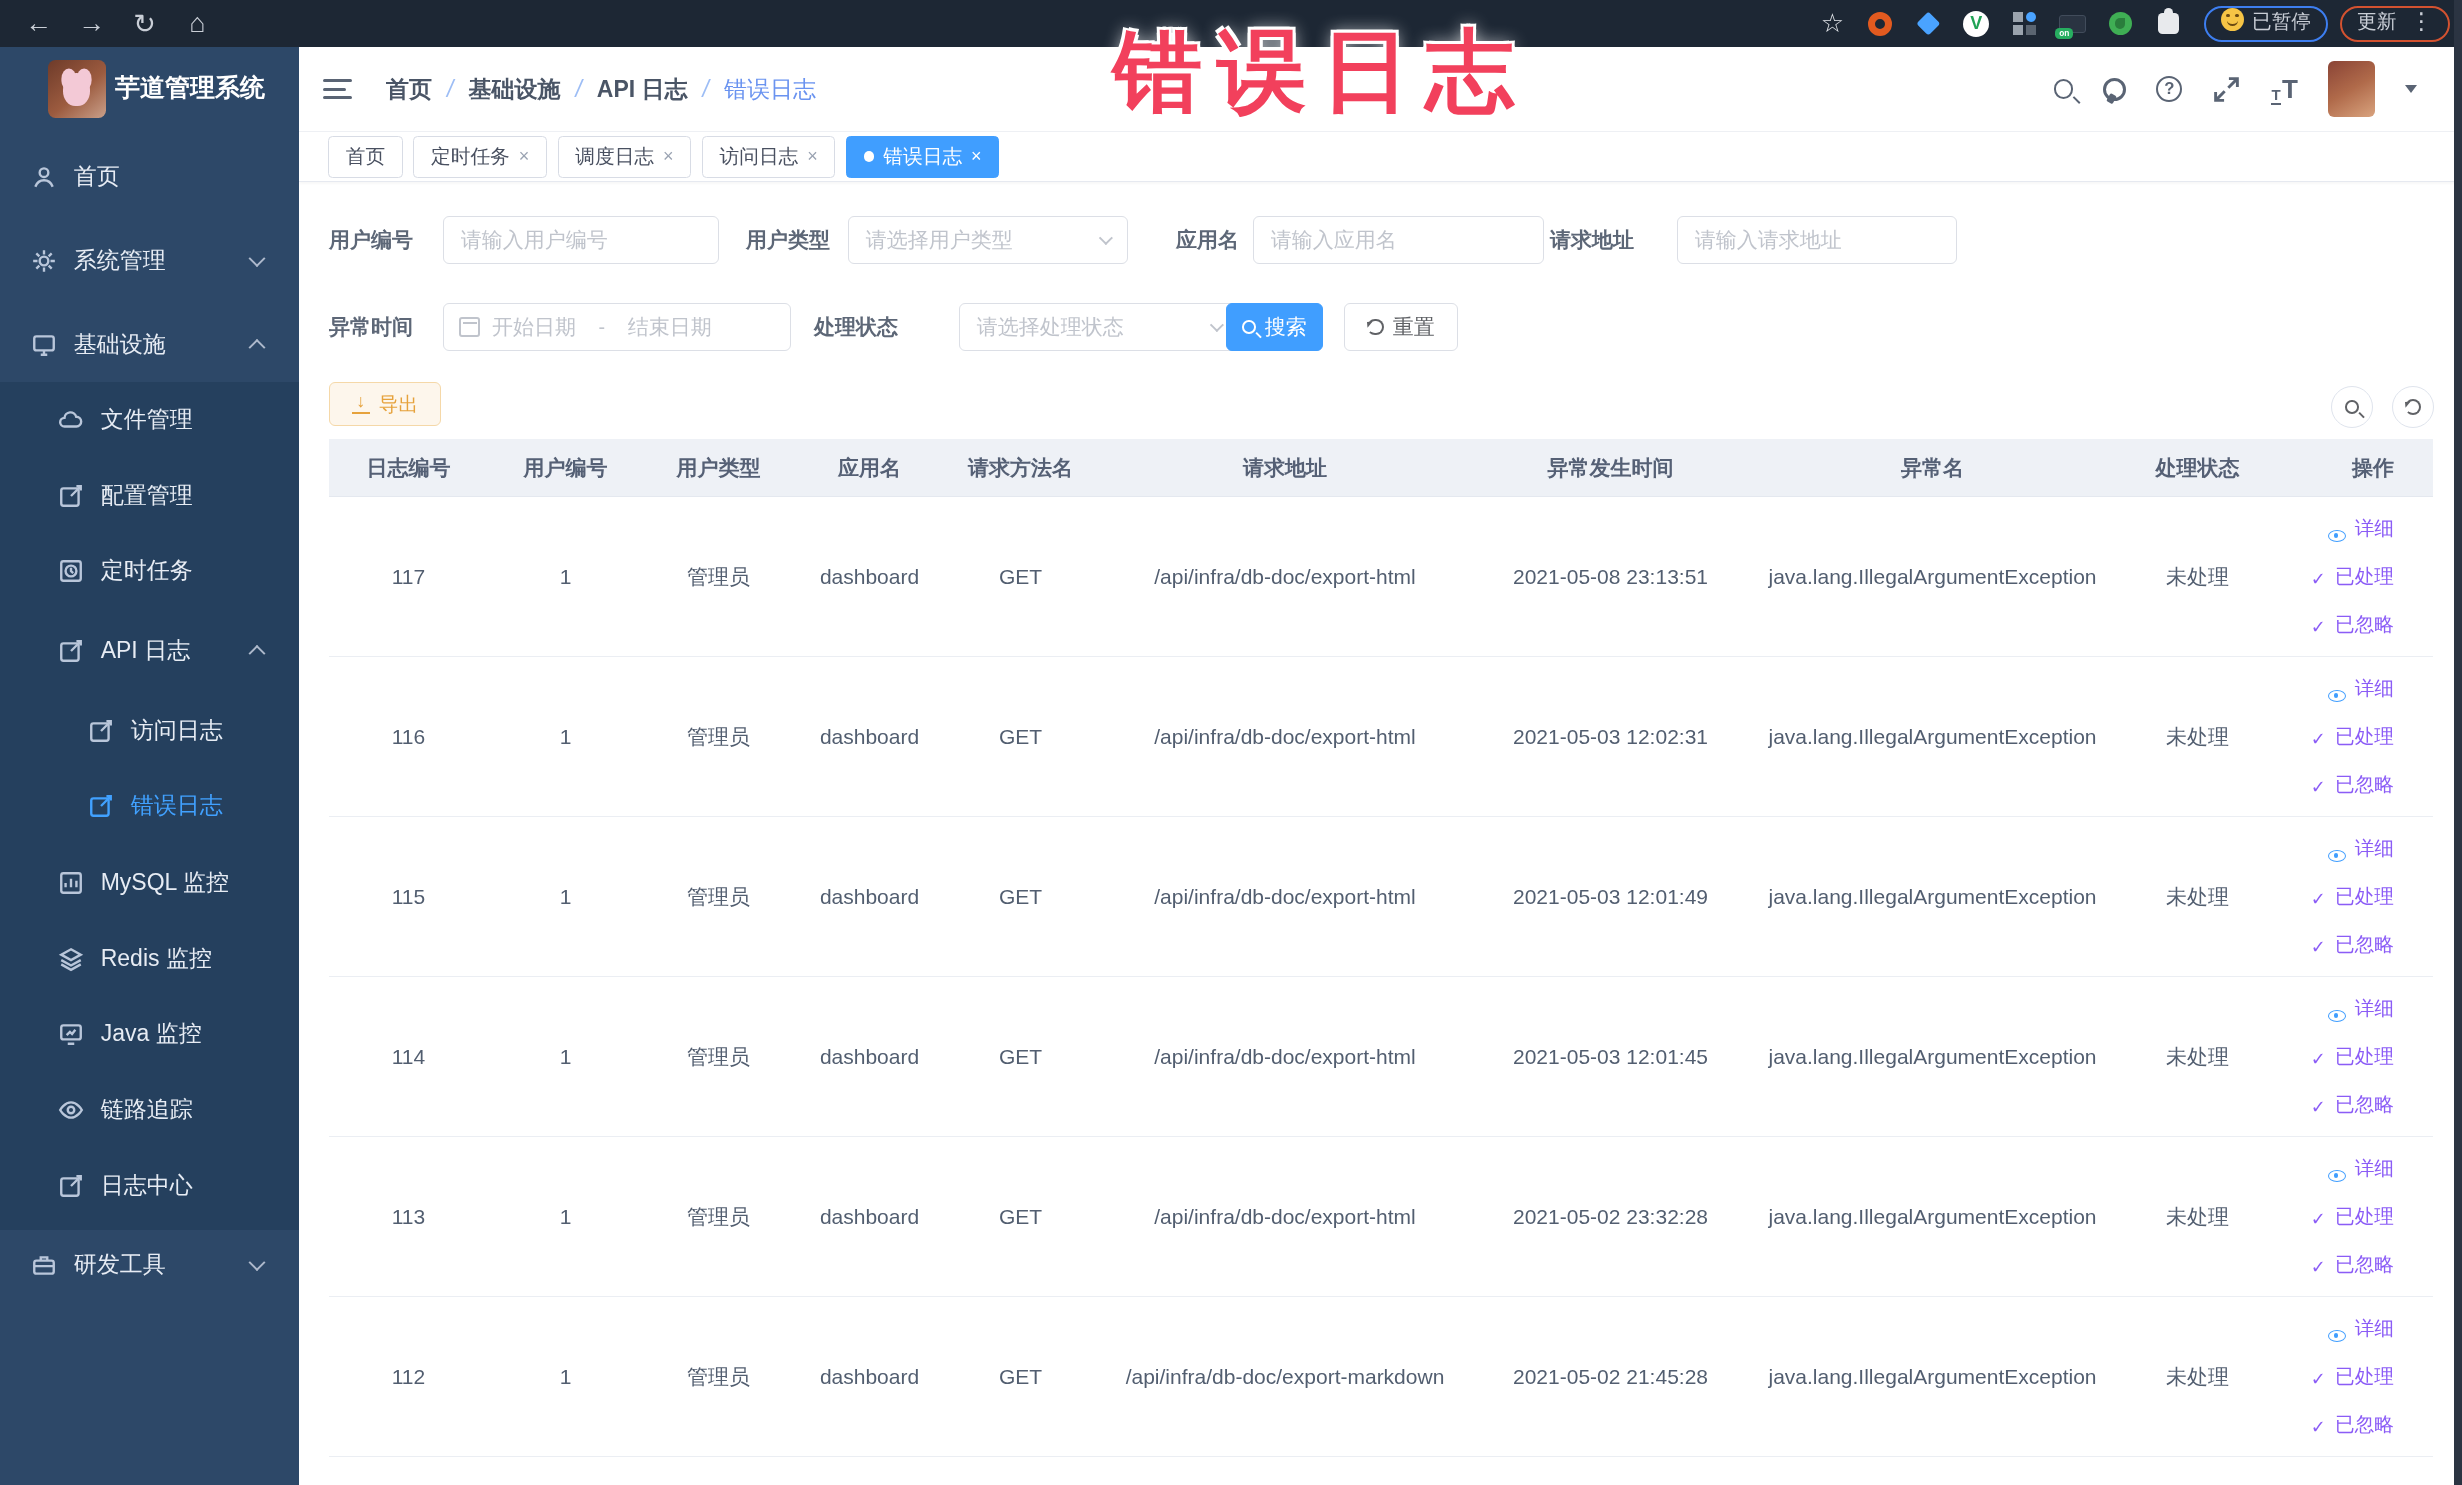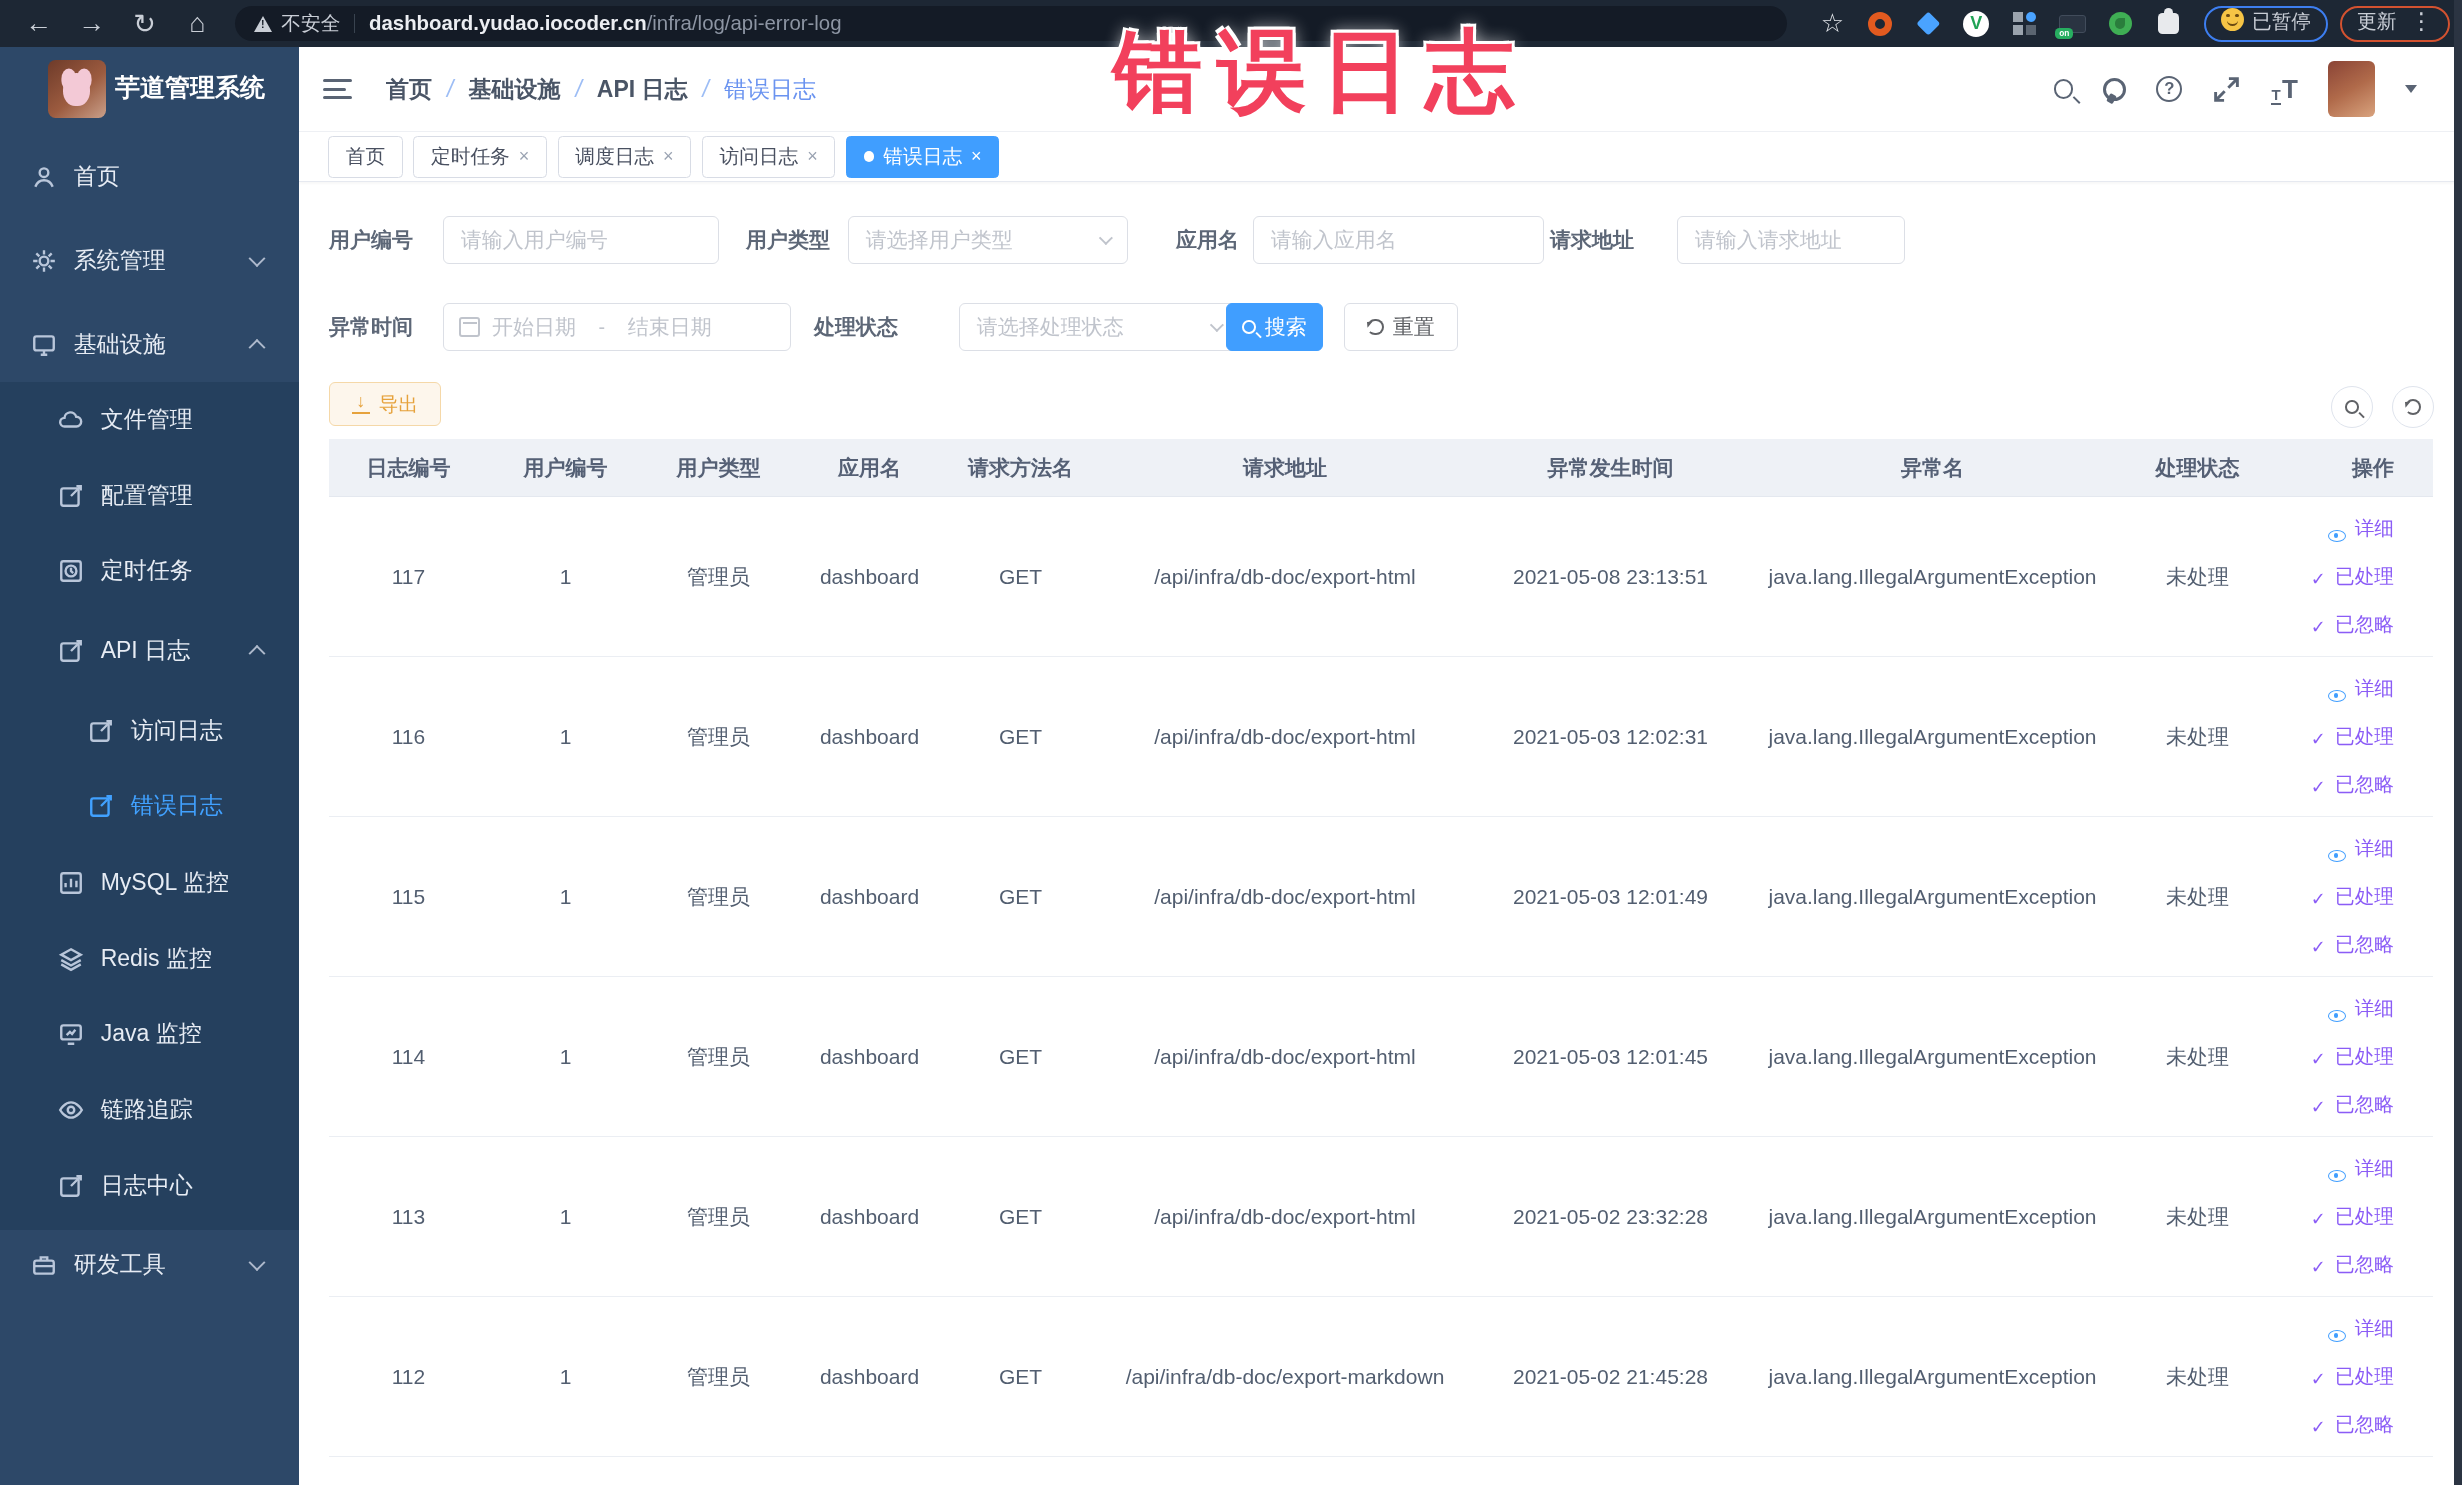--- a/index.html
+++ b/index.html
@@ -175,27 +175,20 @@
     text-shadow:-3px -3px 0 #fff, 3px -3px 0 #fff, -3px 3px 0 #fff, 3px 3px 0 #fff, 0 0 16.7px rgba(255,255,255,.95); }
 </style>
 </head>
 <body>
 
 <div class="browser-bar">
   <div class="nav-ico">←</div>
   <div class="nav-ico">→</div>
   <div class="nav-ico">↻</div>
   <div class="nav-ico">⌂</div>
-  <div class="omnibox">
-    <span class="warn-tri"></span>
-    <span class="sec-label">不安全</span>
-    <span class="omni-div"></span>
-    <span class="url-domain">dashboard.yudao.iocoder.cn</span>
-    <span class="url-path">/infra/log/api-error-log</span>
-  </div>
   <div class="bar-spacer"></div>
   <div class="ext-slot">
       <span class="star-glyph">☆</span>
     </div>
   <div class="ext-slot">
       <span class="x-orange"></span>
     </div>
   <div class="ext-slot">
       <span class="x-blue"></span>
     </div>
@@ -449,21 +442,21 @@
   <div class="flabel" style="left:30px; top:169px; width:106px;">用户编号</div>
   <input class="finput" style="left: 144px; top: 169px; width: 276px;" placeholder="请输入用户编号">
   <div class="flabel" style="left:447px; top:169px; width:106px;">用户类型</div>
   <div class="fselect" style="left:549px; top:169px; width:280px;">
     <span class="ph">请选择用户类型</span>
     <span class="sel-caret"></span>
   </div>
   <div class="flabel" style="left:877px; top:169px; width:83px;">应用名</div>
   <input class="finput" style="left: 954px; top: 169px; width: 291px;" placeholder="请输入应用名">
   <div class="flabel" style="left:1251px; top:169px; width:106px;">请求地址</div>
-  <input class="finput" style="left: 1378px; top: 169px; width: 228px;" placeholder="请输入请求地址">
+  <input class="finput" style="left: 1378px; top: 169px; width: 280px;" placeholder="请输入请求地址">
 
   <div class="flabel" style="left:30px; top:256px; width:106px;">异常时间</div>
   <div class="fdate" style="left:144px; top:256px; width:348px;">
     <span class="ico-cal"></span>
     <span class="ph">开始日期</span>
     <span class="sep">-</span>
     <span class="ph">结束日期</span>
   </div>
   <div class="flabel" style="left:515px; top:256px; width:106px;">处理状态</div>
   <div class="fselect" style="left:621px; top:256px; width:280px;margin-left:39px;">

